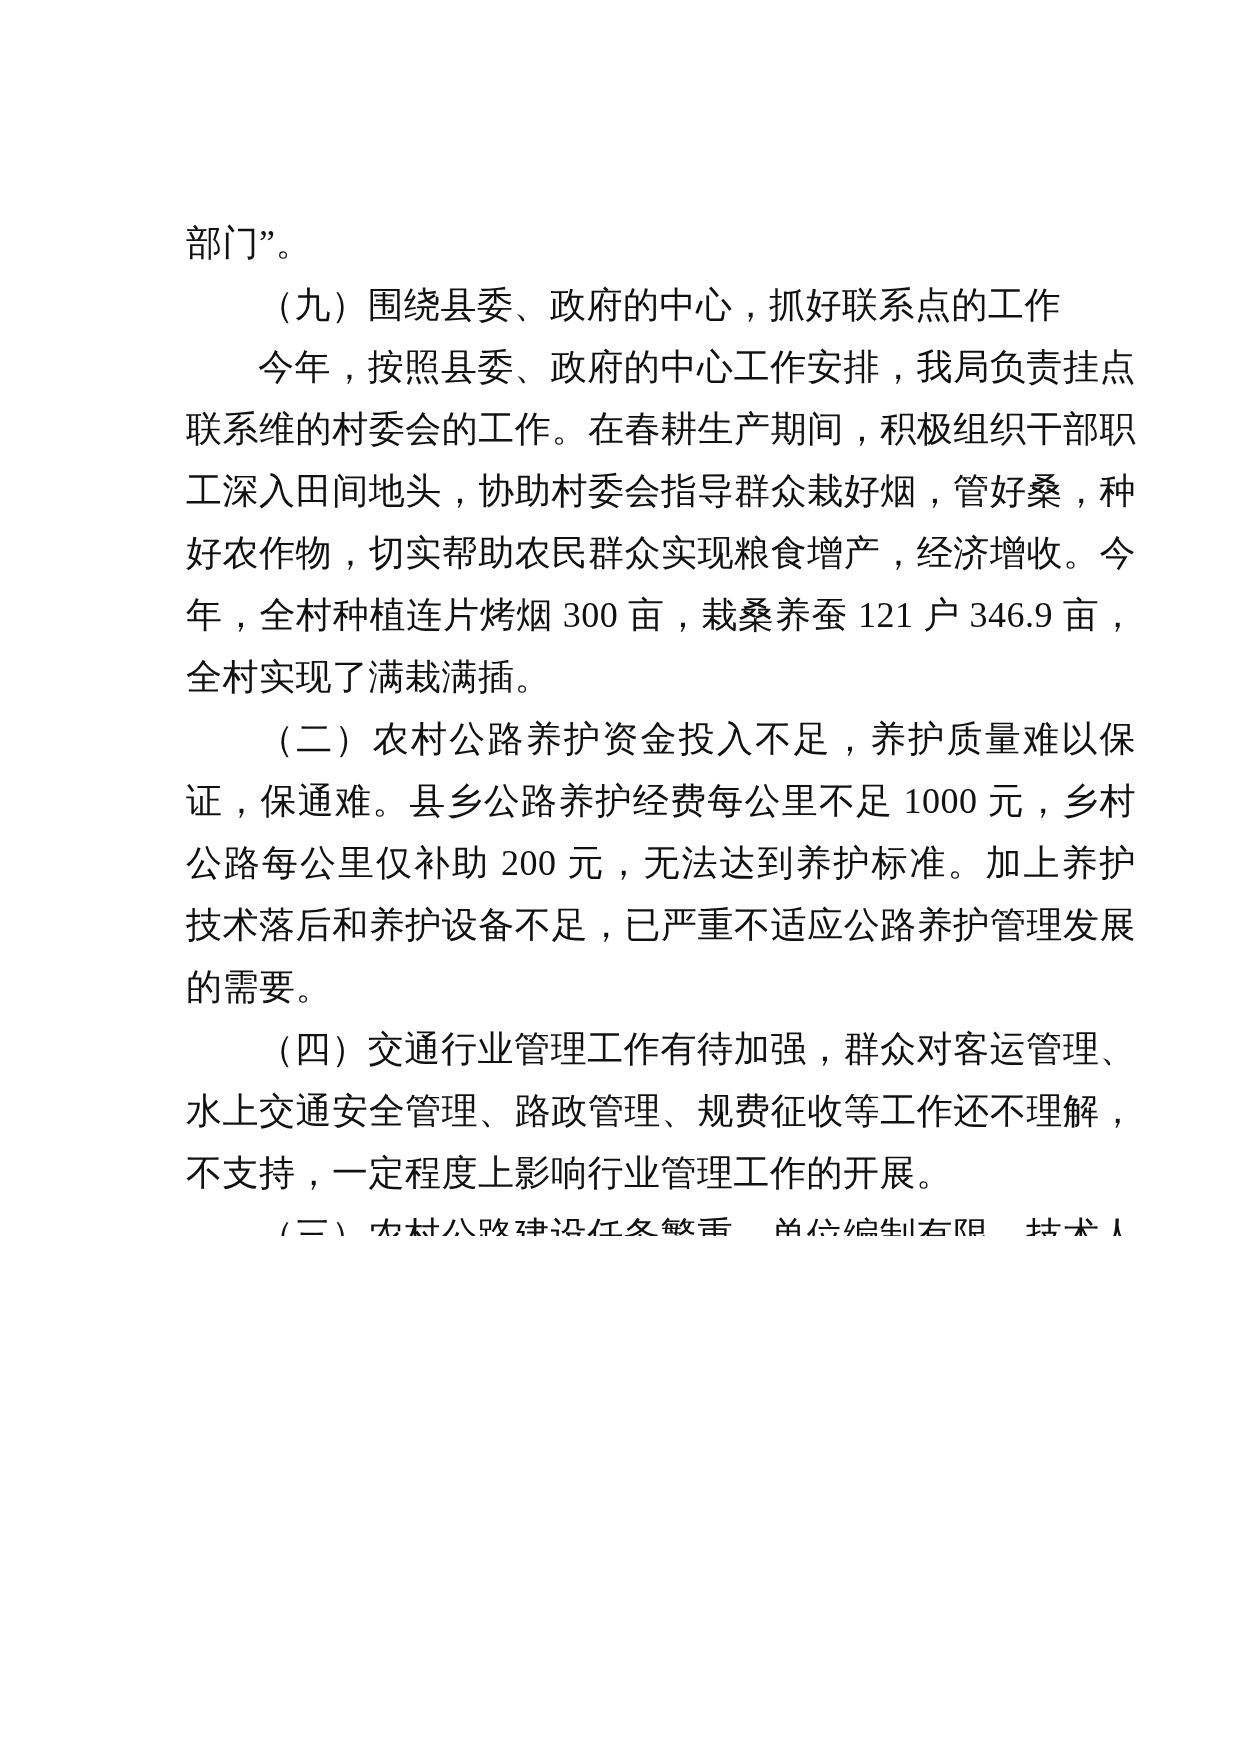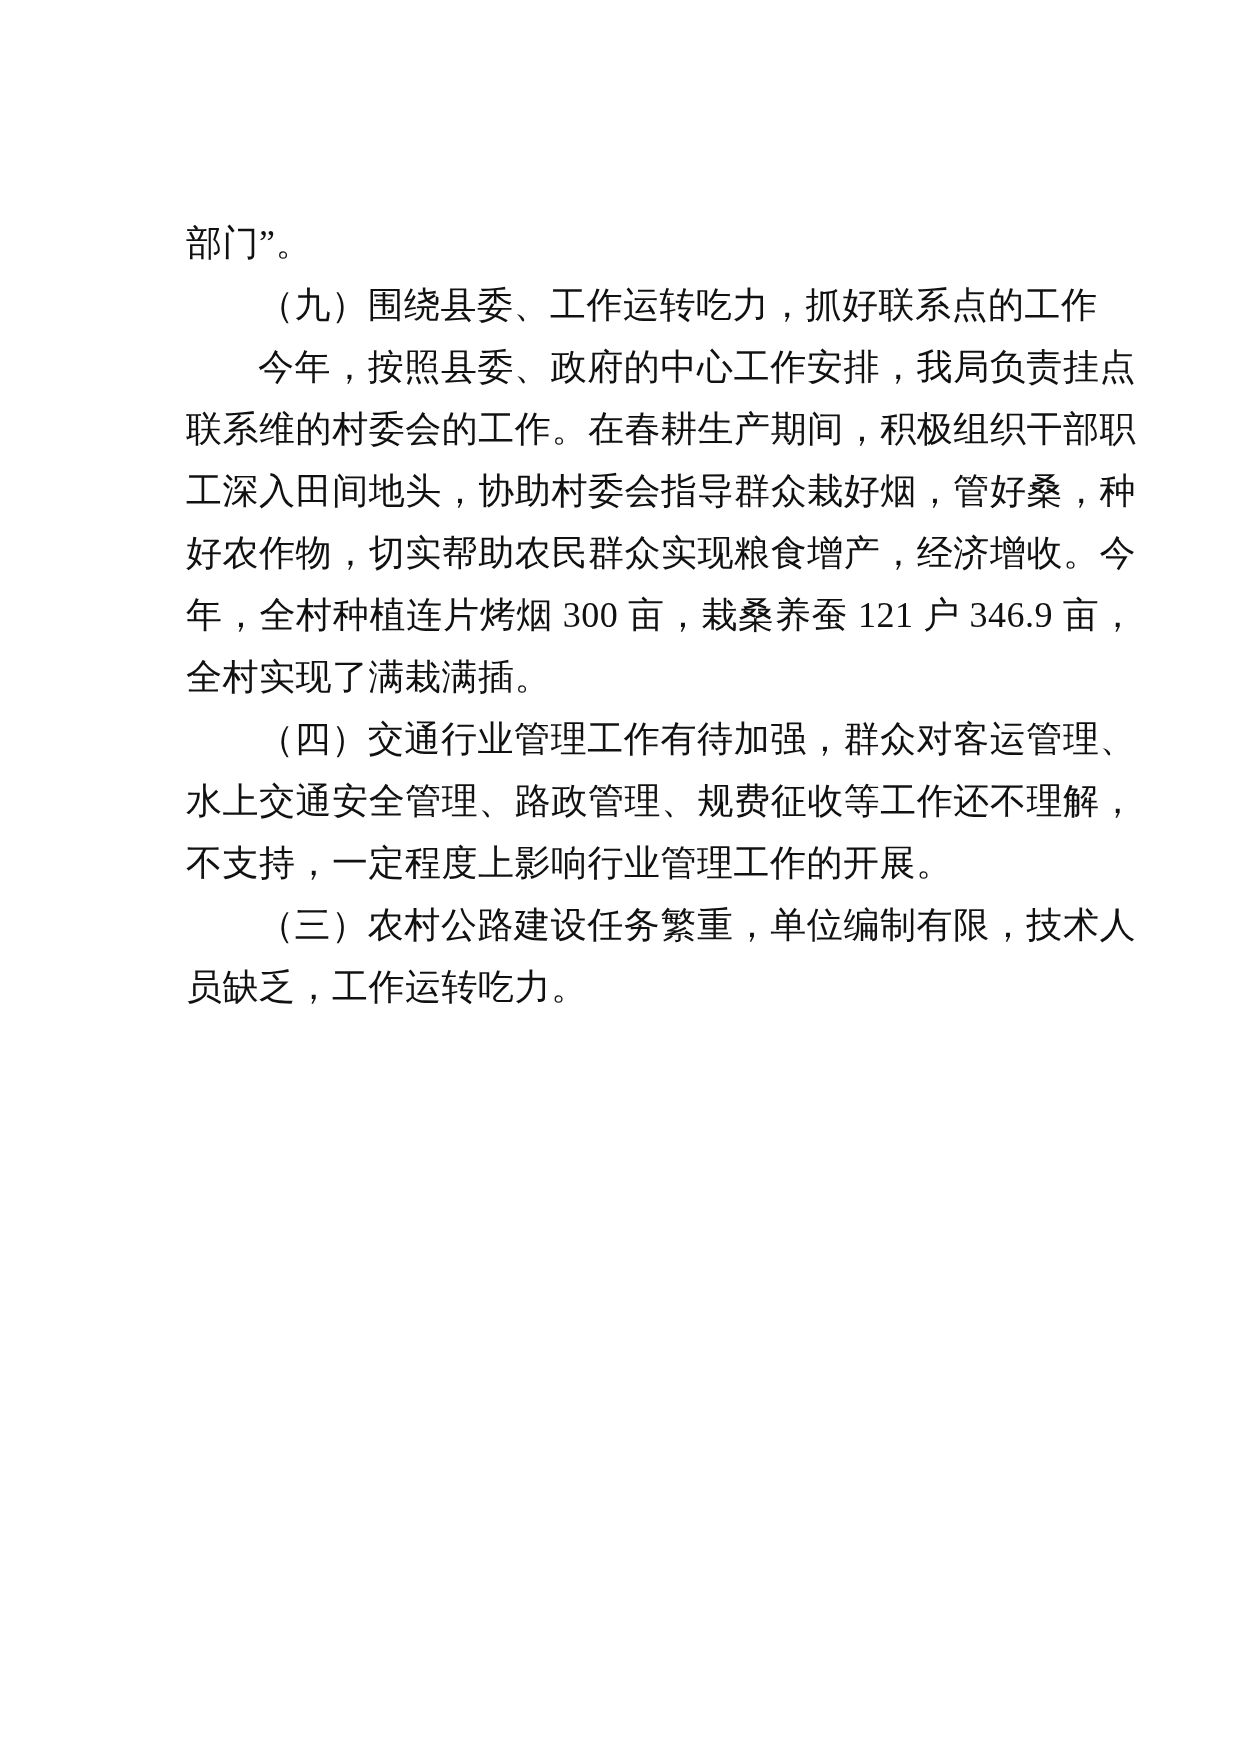--- a/index.html
+++ b/index.html
@@ -44,20 +44,21 @@
     line-height: 36px;
     color: #111111;
   }
 </style>
 </head>
 <body>
 
 <div class="page">
   <div class="content">
     <p>部门”。</p>
-    <p class="indent">（九）围绕县委、工作运转吃力，抓好联系点的工作</p>
+    <p class="indent">（九）围绕县委、政府的中心，抓好联系点的工作</p>
     <p class="indent">今年，按照县委、政府的中心工作安排，我局负责挂点联系维的村委会的工作。在春耕生产期间，积极组织干部职工深入田间地头，协助村委会指导群众栽好烟，管好桑，种好农作物，切实帮助农民群众实现粮食增产，经济增收。今年，全村种植连片烤烟 300 亩，栽桑养蚕 121 户 346.9 亩，全村实现了满栽满插。</p>
+    <p class="indent">（二）农村公路养护资金投入不足，养护质量难以保证，保通难。县乡公路养护经费每公里不足 1000 元，乡村公路每公里仅补助 200 元，无法达到养护标准。加上养护技术落后和养护设备不足，已严重不适应公路养护管理发展的需要。</p>
     <p class="indent">（四）交通行业管理工作有待加强，群众对客运管理、水上交通安全管理、路政管理、规费征收等工作还不理解，不支持，一定程度上影响行业管理工作的开展。</p>
     <p class="indent">（三）农村公路建设任务繁重，单位编制有限，技术人员缺乏，工作运转吃力。</p>
   </div>
 
   <div class="footer">第 9 页 共 11 页</div>
 </div>
 
 </body></html>

